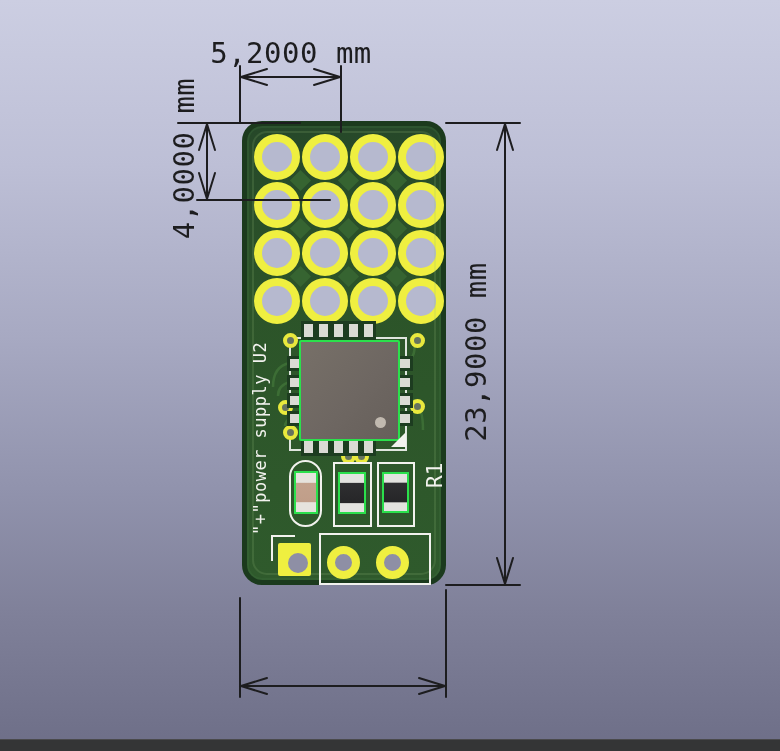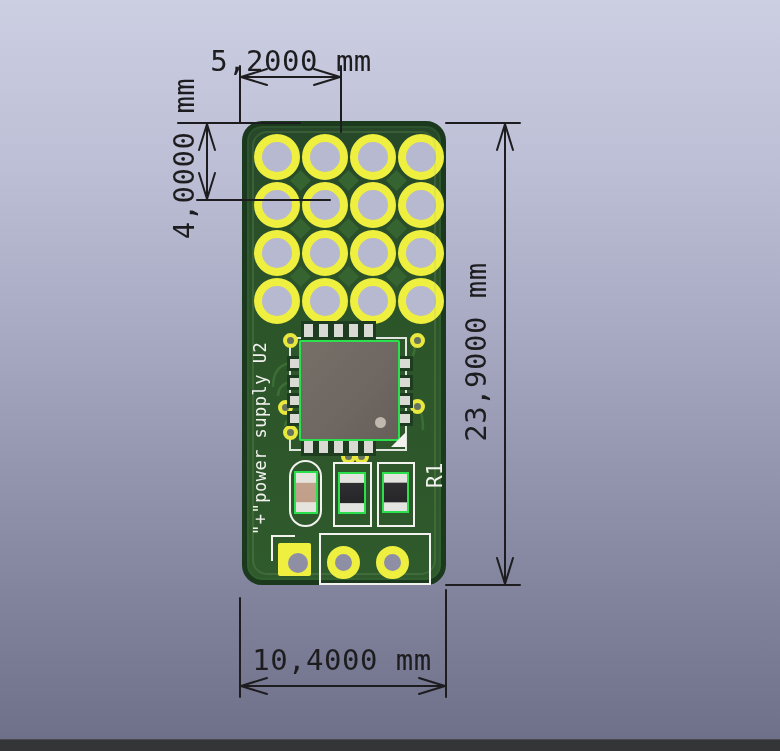--- a/index.html
+++ b/index.html
@@ -169,19 +169,18 @@
       <path d="M505 584 L497 558 M505 584 L513 558"></path>
 
       <path d="M240 598 L240 697"></path>
       <path d="M446 590 L446 697"></path>
       <path d="M241 686 L445 686"></path>
       <path d="M241 686 L267 678 M241 686 L267 694"></path>
       <path d="M445 686 L419 678 M445 686 L419 694"></path>
     </g>
   </svg>
 
-  <div class="dim-label" style="left:185px;top:44px;width:212px">5,2000 mm</div>
+  <div class="dim-label" style="left:185px;top:36px;width:212px">5,2000 mm</div>
   <div class="dim-label dim-rot" style="left:167px;top:246px;width:175px">4,0000 mm</div>
   <div class="dim-label dim-rot" style="left:459px;top:452px;width:200px">23,9000 mm</div>
-  <div class="dim-label" style="left:236px;top:643px;width:212px">10,4000 mm</div>
 
   <div class="taskbar"></div>
 </div>
 
 </body></html>

